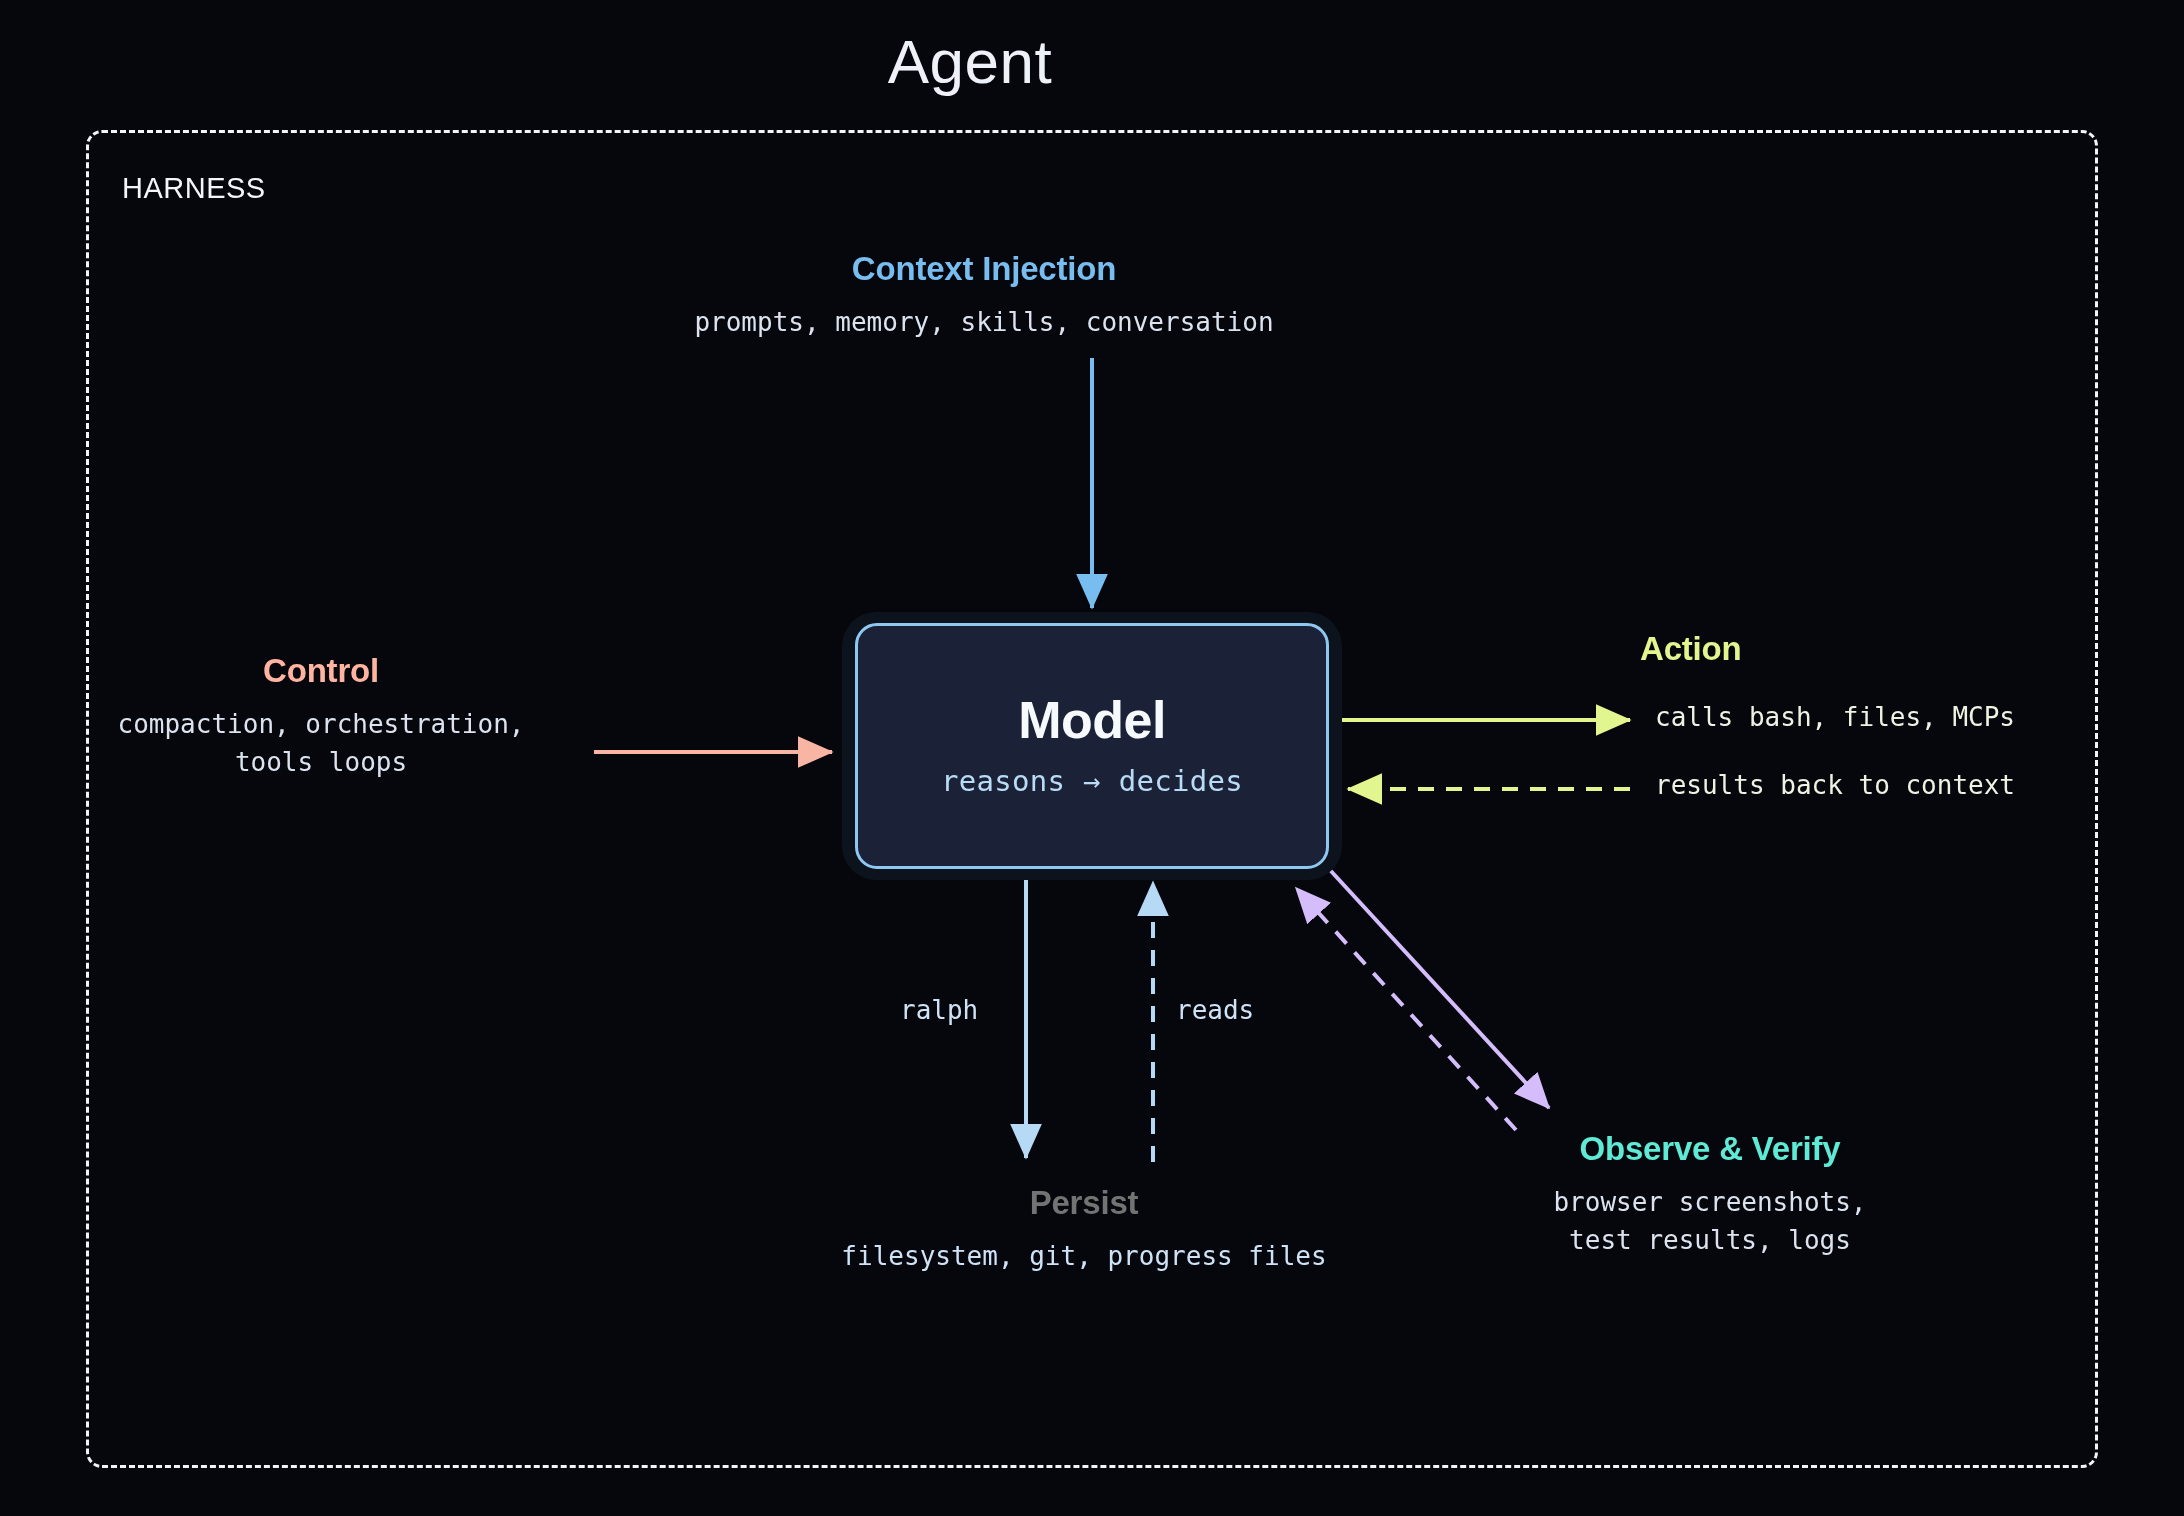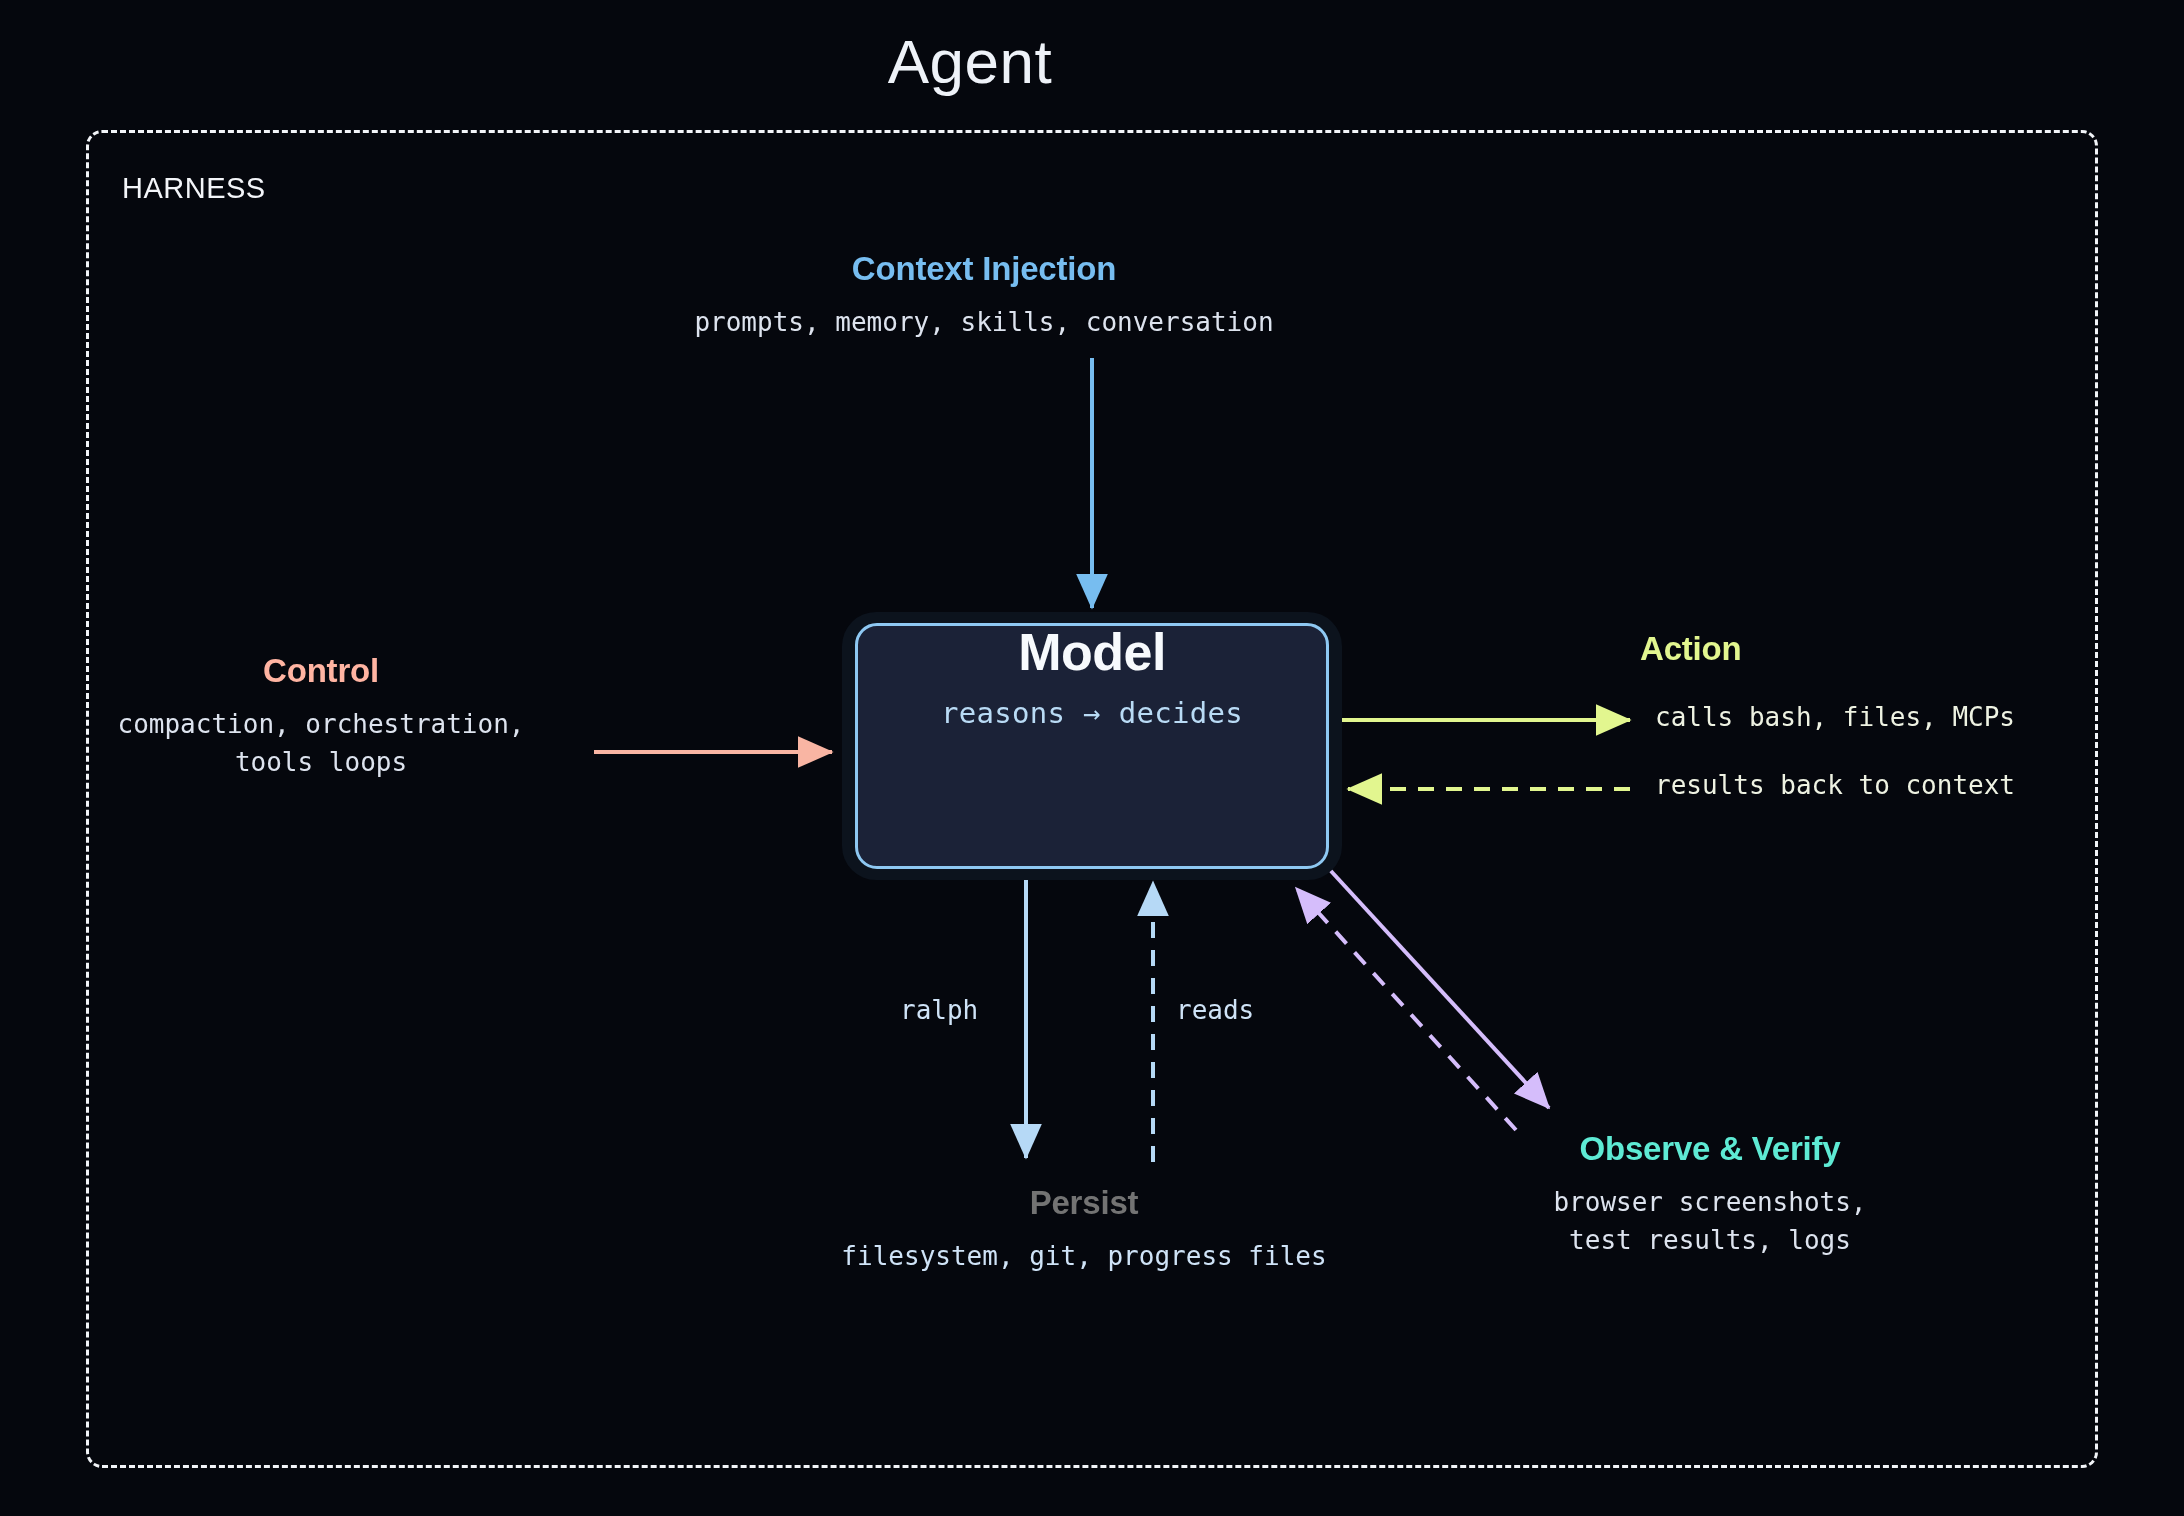--- a/index.html
+++ b/index.html
@@ -67,20 +67,21 @@
     top: 623px;
     width: 474px;
     height: 246px;
     background: #1b2237;
     border: 3px solid #8ec8f2;
     border-radius: 22px;
     box-sizing: border-box;
     display: flex;
     flex-direction: column;
     align-items: center;
+    justify-content: center;
   }
   #model-title {
     font-size: 52px;
     font-weight: bold;
     color: #f7fafd;
     line-height: 1.0;
     margin-bottom: 18px;
     letter-spacing: -0.5px;
   }
   #model-subtitle {

